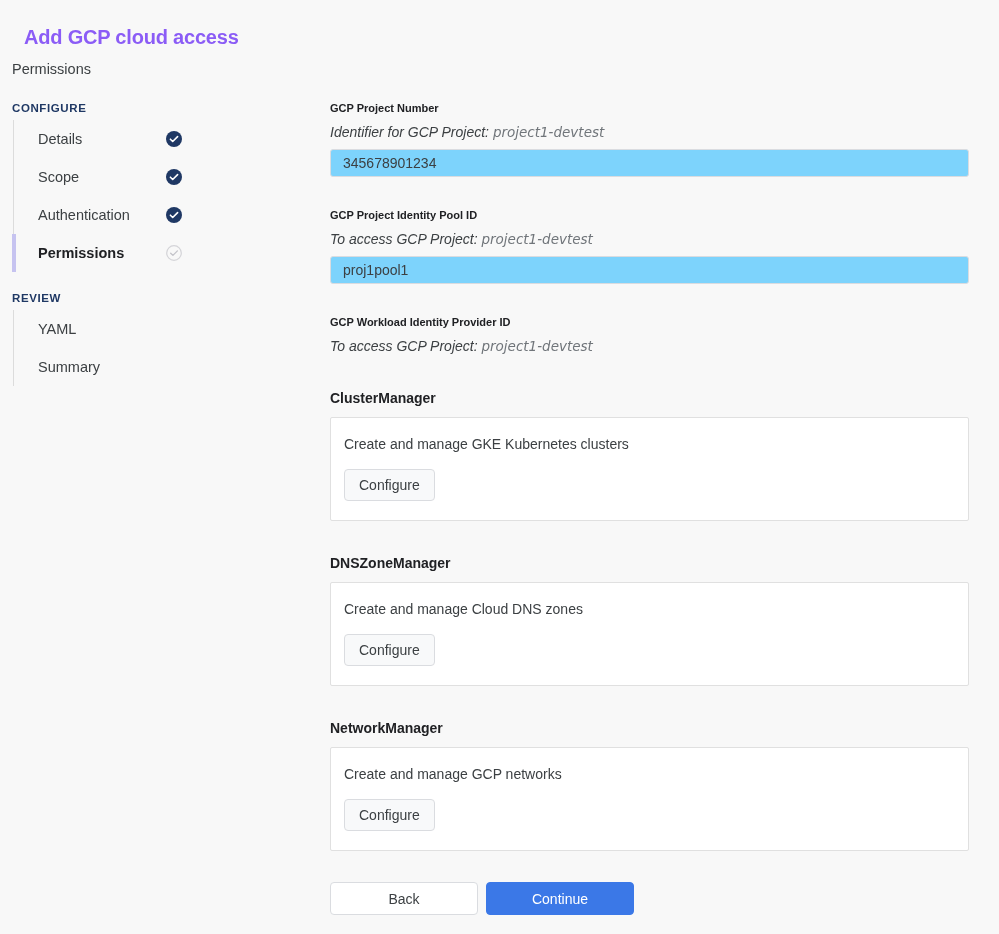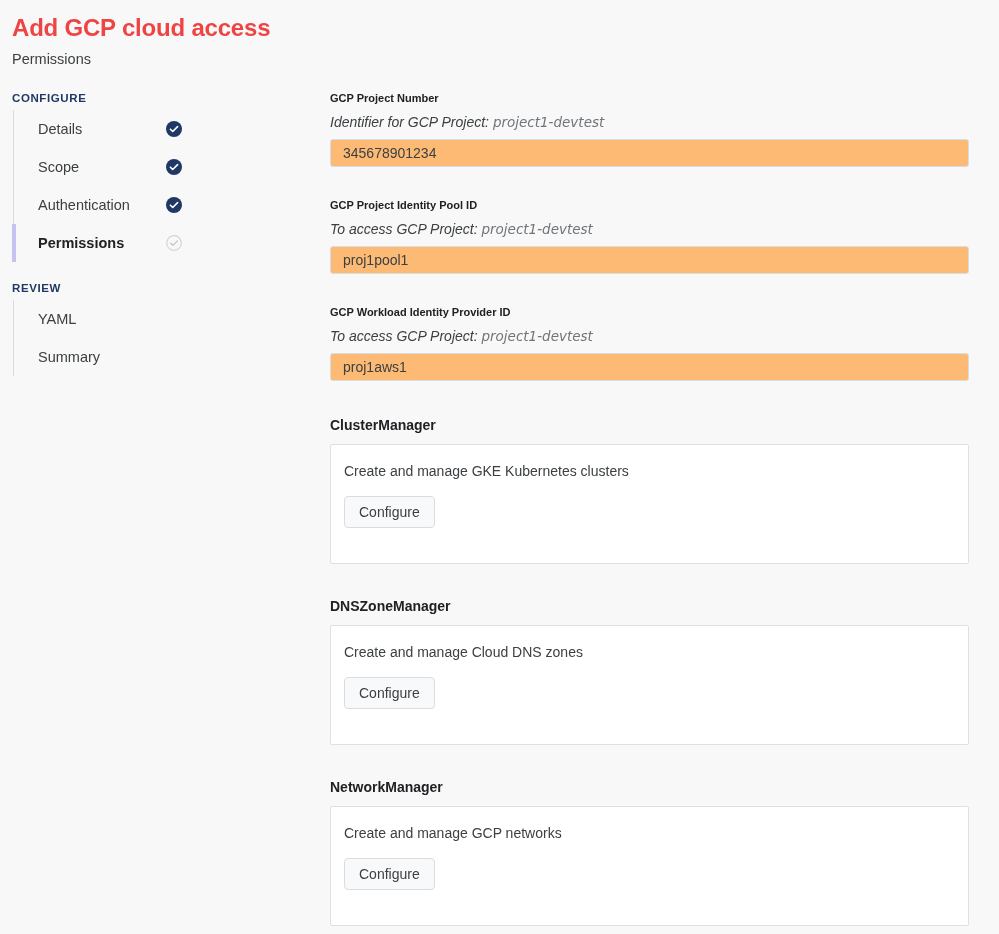--- a/index.html
+++ b/index.html
@@ -13,26 +13,26 @@
     height: 934px;
     font-family: "Liberation Sans", sans-serif;
     color: #202124;
     overflow: hidden;
     position: relative;
   }
 
   
   .page-header { padding: 14px 0 0 12px; }
   .page-title {
-    font-size: 24px;
+    font-size: 20px;
     font-weight: 600;
-    color: #ef4444;
+    color: #8b5cf6;
     letter-spacing: -0.2px;
     line-height: 1.15;
-    margin: 0;
+    margin: 12px;
   }
   .page-subtitle {
     font-size: 14.5px;
     color: #3c4043;
     margin-top: 9px;
   }
 
   
   .layout { display: flex; align-items: flex-start; }
 
@@ -116,41 +116,41 @@
     font-size: 13.5px;
   }
   .text-input {
     display: block;
     width: 639px;
     height: 28px;
     padding: 4px 12px;
     font-family: "Liberation Sans", sans-serif;
     font-size: 14px;
     color: #3c4043;
-    background: #fdba74;
+    background: #7dd3fc;
     border: 1px solid #dadce0;
     border-radius: 3px;
     outline: none;
   }
   .field-gap { height: 22px; }
 
   
   .perm-block { margin-bottom: 8px; }
   .perm-title {
     font-size: 14px;
     font-weight: bold;
     color: #202124;
     margin-bottom: 11px;
   }
   .perm-card {
     width: 639px;
     background: #ffffff;
     border: 1px solid #e0e0e0;
     border-radius: 2px;
-    padding: 18px 13px 35px 13px;
+    padding: 18px 13px 19px 13px;
   }
   .perm-desc {
     font-size: 14px;
     color: #3c4043;
     margin-bottom: 17px;
   }
   .btn-configure {
     font-family: "Liberation Sans", sans-serif;
     font-size: 14px;
     color: #3c4043;
@@ -298,21 +298,20 @@
       <input class="text-input" type="text" value="proj1pool1" style="">
     </div>
     <div class="field-gap"></div>
 
     <div class="field-block">
       <div class="field-label">GCP Workload Identity Provider ID</div>
       <div class="field-help">
         <span>To access GCP Project:</span>
         <span class="project-name">project1-devtest</span>
       </div>
-      <input class="text-input" type="text" value="proj1aws1" style="">
     </div>
     <div class="perm-gap"></div>
 
     <div class="perm-block">
       <div class="perm-title">ClusterManager</div>
       <div class="perm-card">
         <div class="perm-desc">Create and manage GKE Kubernetes clusters</div>
         <button class="btn-configure">Configure</button>
       </div>
     </div>

